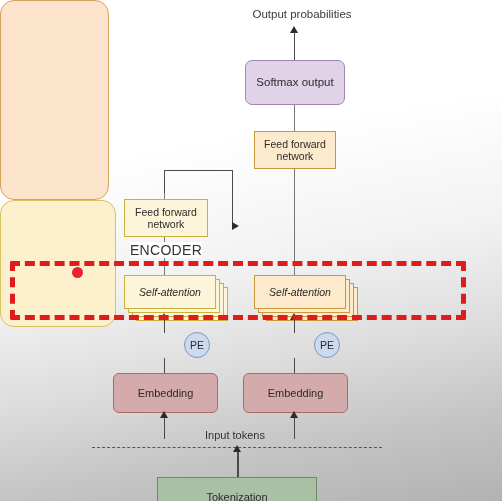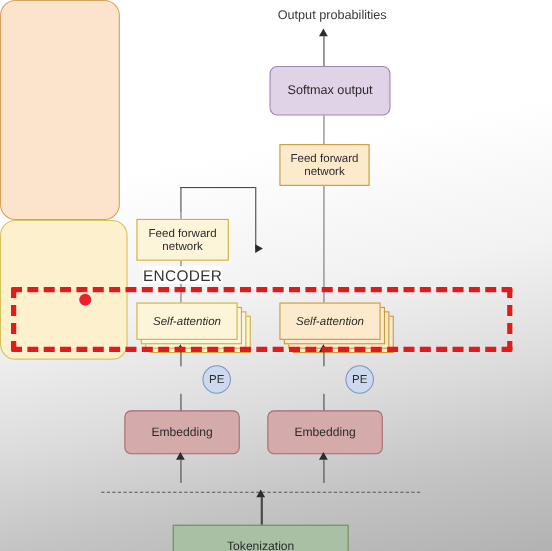--- a/index.html
+++ b/index.html
@@ -38,21 +38,21 @@
     width: 140px;
     height: 18px;
     font-size: 11.5px;
     color: #3a3a3a;
   }
 
   
   #box-softmax {
     left: 245px;
     top: 60px;
-    width: 110px;
+    width: 100px;
     height: 45px;
     background: #e0d3e8;
     border: 1px solid #9e86b5;
     border-radius: 7px;
     font-size: 11.5px;
   }
 
   
   #box-decoder {
     left: 241px;
@@ -328,20 +328,21 @@
 
   <div class="embedding" id="emb-enc">Embedding</div>
   <div class="embedding" id="emb-dec">Embedding</div>
 
   <div class="line-v" style="left:164px; top:418px; height:21px;"></div>
   <div class="arrow-up" style="left:160px; top:411px;"></div>
 
   <div class="line-v" style="left:294px; top:418px; height:21px;"></div>
   <div class="arrow-up" style="left:290px; top:411px;"></div>
 
+  <div class="node" id="label-input-tokens">Input tokens</div>
 
   <div class="dotted-sep" style="left:92px; top:447px; width:290px;"></div>
 
   <div class="line-v" style="left:237px; top:452px; height:26px; width:1.6px;"></div>
   <div class="arrow-up" style="left:232.5px; top:445px;"></div>
 
   <div class="node" id="box-tokenization">Tokenization</div>
 
   <div id="red-highlight"></div>
   <div id="red-dot"></div>

